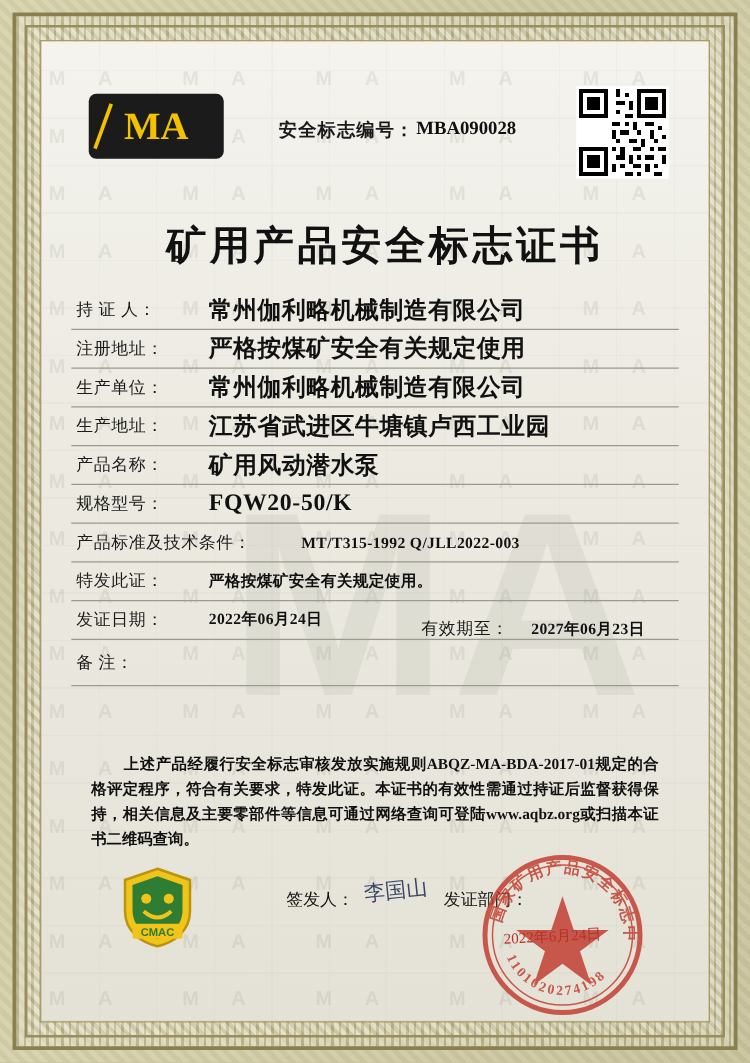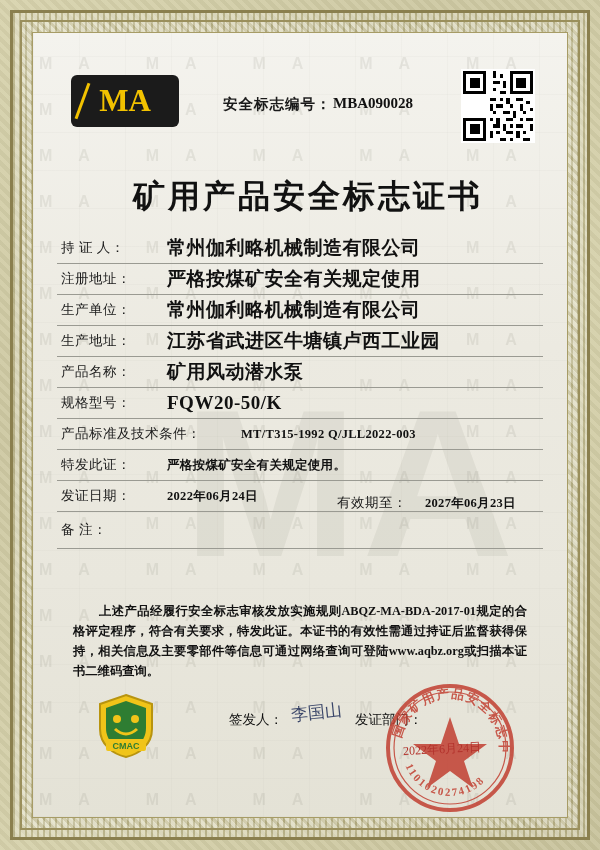--- a/index.html
+++ b/index.html
@@ -113,21 +113,21 @@
     font-family:"Liberation Serif","DejaVu Serif",serif;
     padding-left:4px;box-sizing:border-box;
   }
   .value{
     flex:1;font-size:19px;color:#111;font-weight:bold;
     padding-left:14px;letter-spacing:0.5px;
     font-family:"Liberation Serif","DejaVu Serif",serif;
   }
   .value.small{font-size:12.5px;letter-spacing:0.3px;}
   .row-split{display:flex;align-items:center;height:30px;border-bottom:1px solid #9a9a92;}
-  .split-left{display:flex;align-items:flex-end;flex:1;}
+  .split-left{display:flex;align-items:flex-start;flex:1;}
   .split-right{display:flex;align-items:center;flex:0 0 210px;margin-top:14px;}
   .split-right .label{width:78px;flex:0 0 78px;}
 
   
   .para{
     position:absolute;left:40px;right:40px;top:568px;
     font-size:12.3px;line-height:20px;color:#111;text-align:justify;
     font-family:"Liberation Serif","DejaVu Serif",serif;font-weight:bold;
     text-indent:26px;
   }

